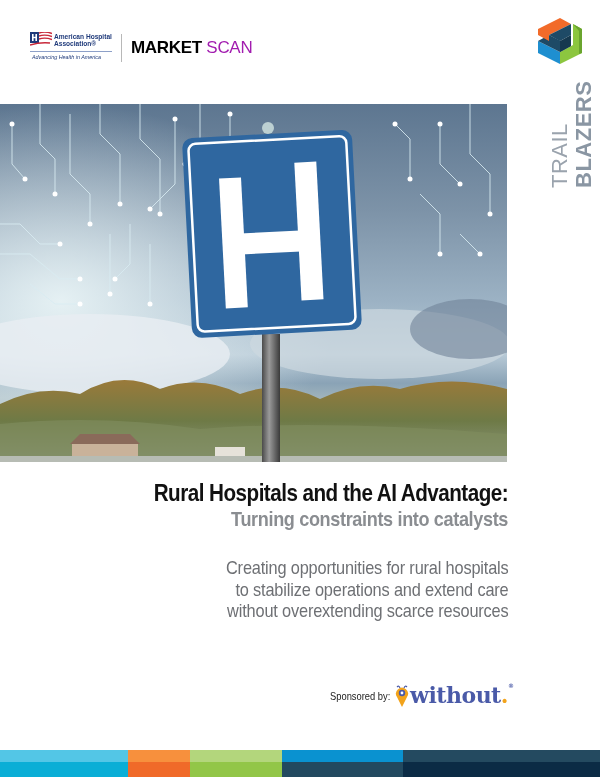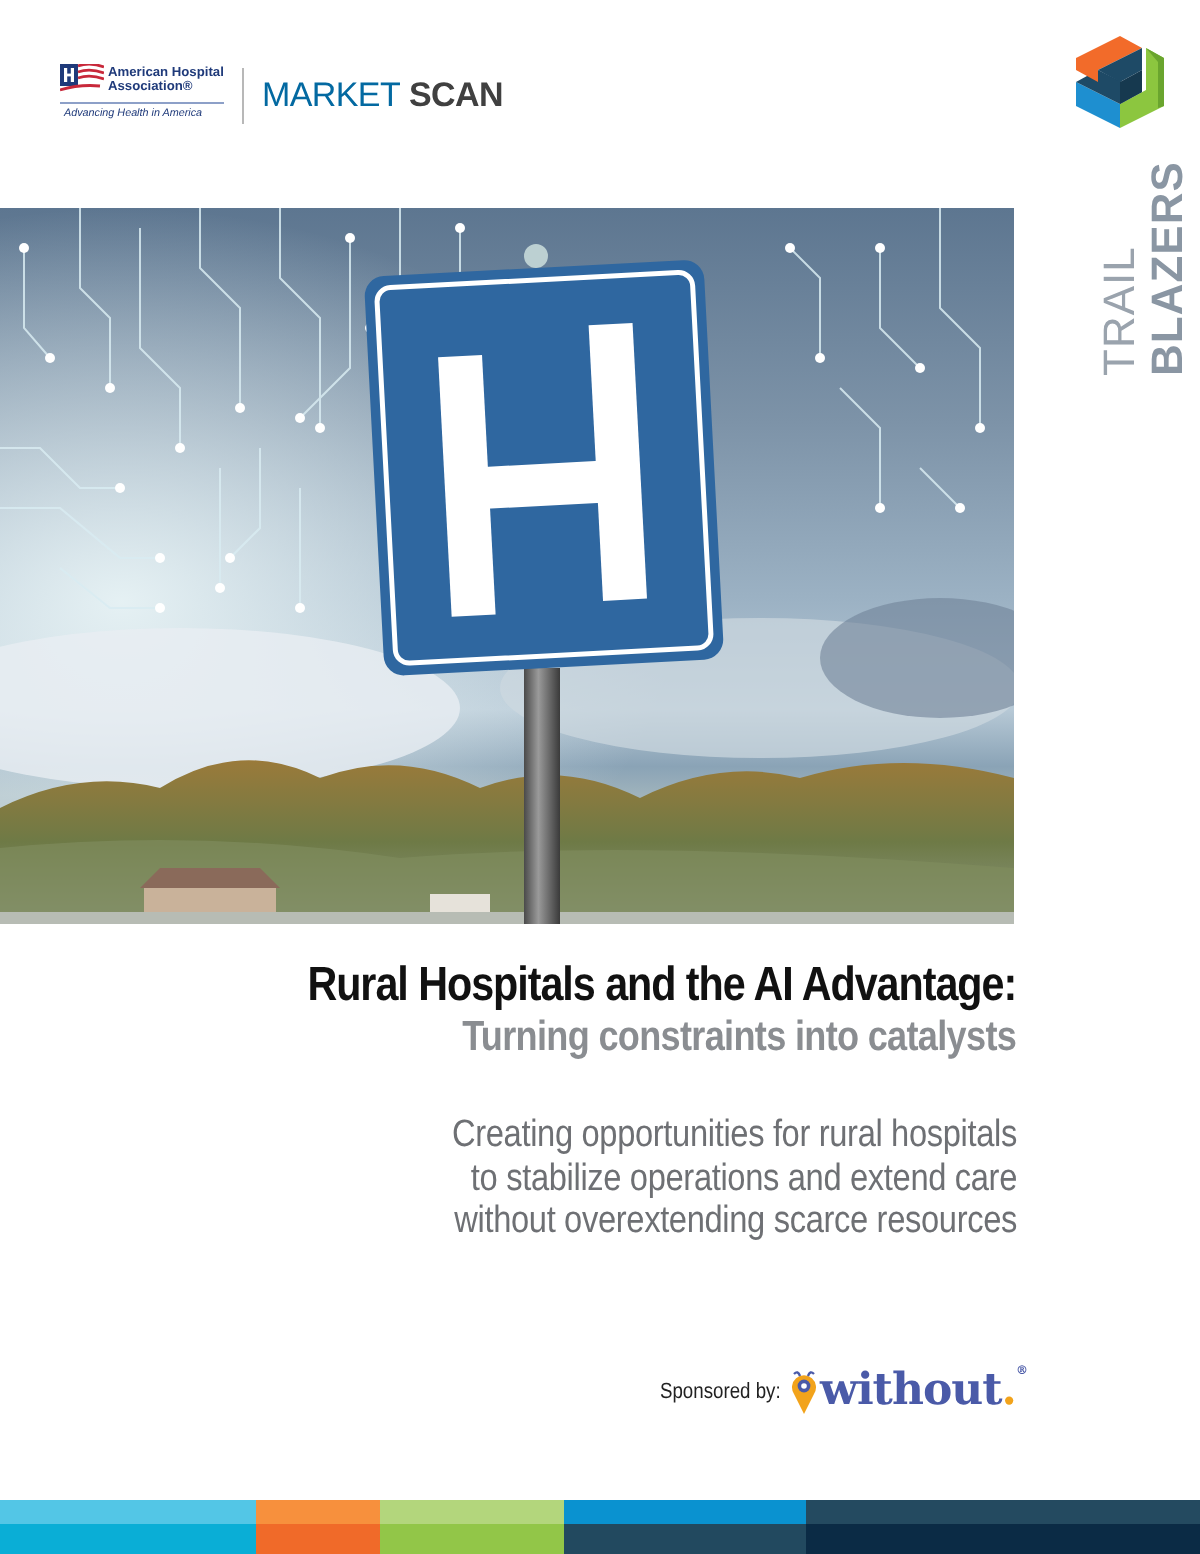--- a/index.html
+++ b/index.html
@@ -7,22 +7,22 @@
   .abs { position:absolute; }
 
   
   .aha { left:30px; top:32px; width:90px; height:34px; }
   .aha-mark { left:0; top:0; width:22px; height:16px; }
   .aha-name { left:24px; top:1px; font-size:6.6px; line-height:7px; color:#1f3a7a; font-weight:bold; white-space:pre; }
   .aha-rule { left:0; top:19px; width:82px; height:1px; background:#8da0c8; }
   .aha-tag { left:2px; top:22px; font-size:5.4px; font-style:italic; color:#1f3a7a; white-space:nowrap; }
   .vdiv { left:121px; top:34px; width:1px; height:28px; background:#b8b8b8; }
   .ms { left:131px; top:38px; font-size:17px; line-height:20px; letter-spacing:-0.3px; white-space:nowrap; }
-  .ms-b { color:#0369a1; font-weight:normal; }
-  .ms-l { color:#404040; font-weight:bold; }
+  .ms-b { color:#000000; font-weight:bold; }
+  .ms-l { color:#a21caf; font-weight:normal; }
 
   
   .tb-cube { left:535px; top:15px; width:50px; height:50px; }
   .tb-text { left:535px; top:70px; width:50px; height:120px; }
   .tb-trail { position:absolute; left:0; top:0; transform-origin:0 0; transform:translate(12px, 118px) rotate(-90deg); font-size:22px; color:#9aa3ad; letter-spacing:0.5px; white-space:nowrap; font-weight:normal; }
   .tb-blazers { position:absolute; left:0; top:0; transform-origin:0 0; transform:translate(36px, 118px) rotate(-90deg); font-size:22px; color:#8a96a3; font-weight:bold; letter-spacing:0.5px; white-space:nowrap; }
 
   
   .hero { left:0; top:104px; width:507px; height:358px; overflow:hidden;
     background: linear-gradient(180deg, #5d7690 0%, #7d93a8 30%, #9cb2c4 55%, #b7c9d6 70%, #8aa3b6 78%, #9fb3bc 82%); }

